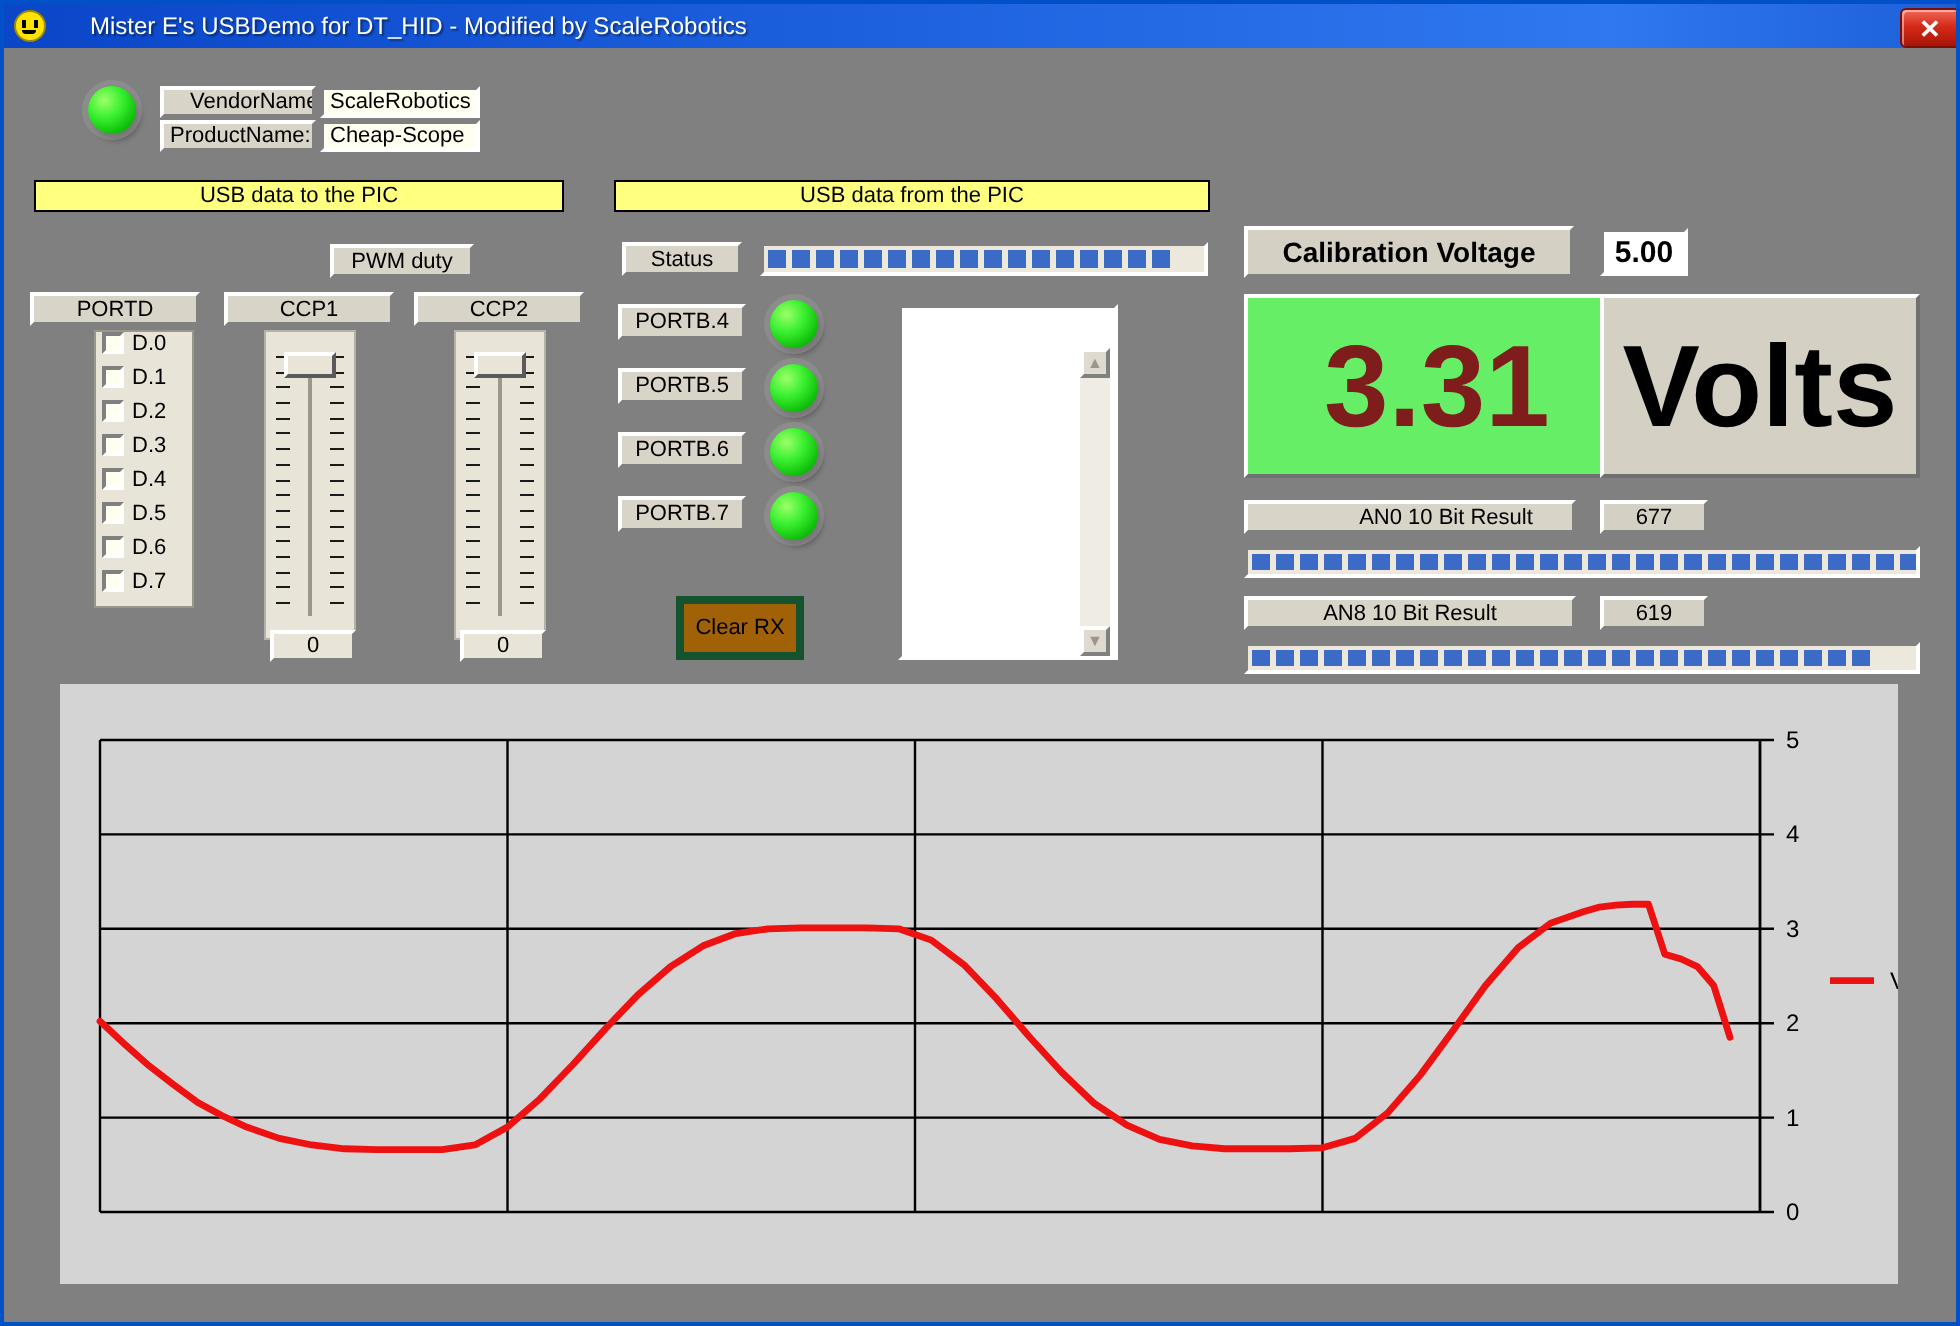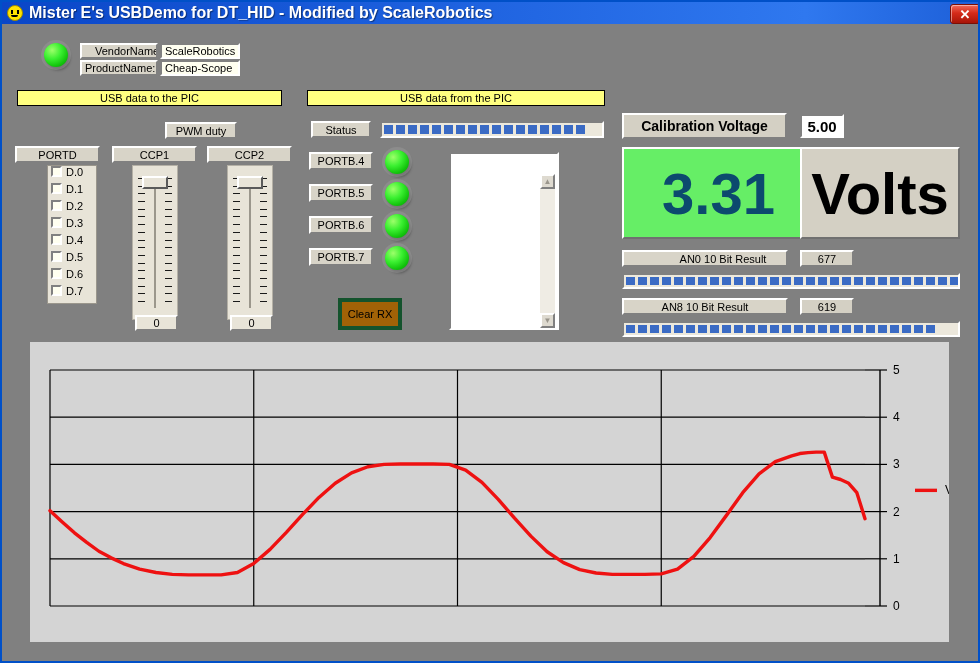--- a/index.html
+++ b/index.html
@@ -10,21 +10,21 @@
   
   #titlebar{position:absolute;left:0;top:0;width:980px;height:22px;
             background:linear-gradient(90deg,#0a46c8 0%,#1f63e0 48%,#2f78ef 82%,#1d5fd8 100%);
             display:flex;align-items:center;}
   #smiley{width:14px;height:14px;border-radius:50%;background:#ffe400;border:1px solid #a08a00;
           margin-left:5px;position:relative;flex:none;}
   #smiley i{position:absolute;background:#000;}
   #smiley .eL{left:3px;top:3.5px;width:2px;height:4px;}
   #smiley .eR{right:3px;top:3.5px;width:2px;height:4px;}
   #smiley .mo{left:3px;bottom:3px;width:7px;height:2px;border-radius:0 0 4px 4px;}
-  #title-text{color:#fff;font-size:16px;font-weight:bold;margin-left:6px;
+  #title-text{color:#fff;font-size:12px;font-weight:normal;margin-left:22px;
               text-shadow:1px 1px 1px rgba(0,0,0,.45);white-space:nowrap;}
   #closebtn{position:absolute;right:2px;top:2px;width:28px;height:18px;
             background:linear-gradient(180deg,#f06a5a,#d52a19 45%,#a81508);
             border:1px solid #7a0f06;border-radius:3px;color:#fff;font-size:13px;font-weight:bold;
             display:flex;align-items:center;justify-content:center;cursor:pointer;
             box-shadow:inset 1px 1px 0 rgba(255,255,255,.45);}
   .lbl{position:absolute;background:#d8d4c8;color:#000;font-size:11px;
        display:flex;align-items:center;justify-content:center;
        border:2px solid;border-color:#fff #808080 #808080 #fff;box-sizing:border-box;
        white-space:nowrap;overflow:hidden;}
@@ -71,21 +71,21 @@
           border:2px solid;border-color:#fff #808080 #808080 #fff;box-sizing:border-box;
           font-size:11px;display:flex;align-items:center;justify-content:center;}
   #rx-sb{position:absolute;right:2px;top:20px;width:15px;height:154px;background:#efece4;}
   .sb-btn{width:15px;height:15px;background:#dedad0;box-sizing:border-box;
           border:2px solid;border-color:#fff #808080 #808080 #fff;
           display:flex;align-items:center;justify-content:center;font-size:8px;color:#9a968c;cursor:pointer;}
 
   
   #volt-val{position:absolute;left:620px;top:145px;width:193px;height:92px;background:#66ee66;
             display:flex;align-items:center;justify-content:center;
-            font-size:58px;font-weight:bold;color:#0c4a6e;box-sizing:border-box;
+            font-size:58px;font-weight:bold;color:#7f1d1d;box-sizing:border-box;
             border:2px solid;border-color:#fff #707070 #707070 #fff;}
   #volt-unit{position:absolute;left:798px;top:145px;width:160px;height:92px;background:#d4d0c4;
             display:flex;align-items:center;justify-content:center;
             font-size:58px;font-weight:bold;color:#000;box-sizing:border-box;
             border:2px solid;border-color:#fff #707070 #707070 #fff;}
 
   
   #chart-panel{position:absolute;left:28px;top:340px;width:919px;height:300px;background:#d4d4d4;}
   #chart-svg{position:absolute;left:0;top:0;}
   .axis-tick{font-size:12px;fill:#000;font-family:"Liberation Sans",sans-serif;}

